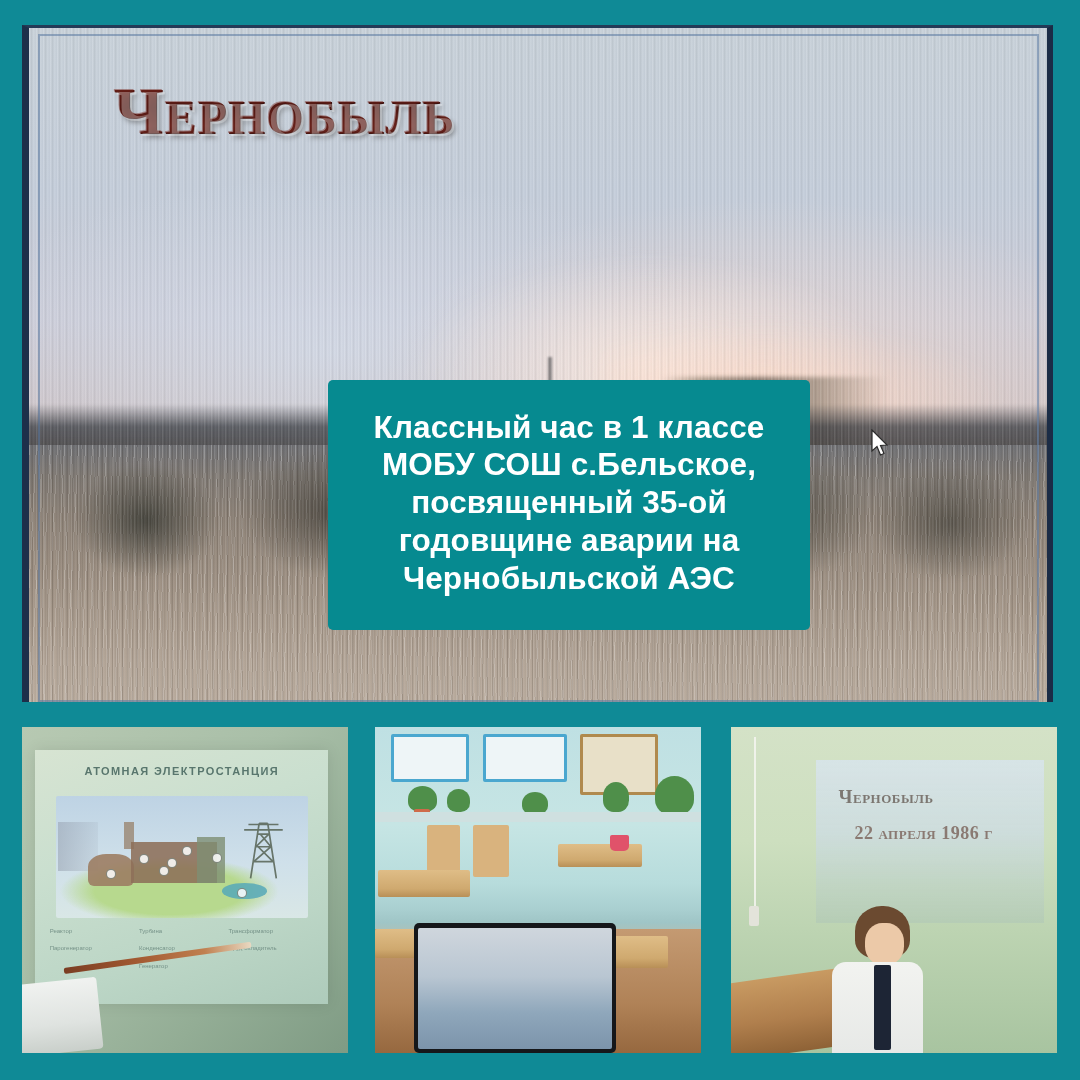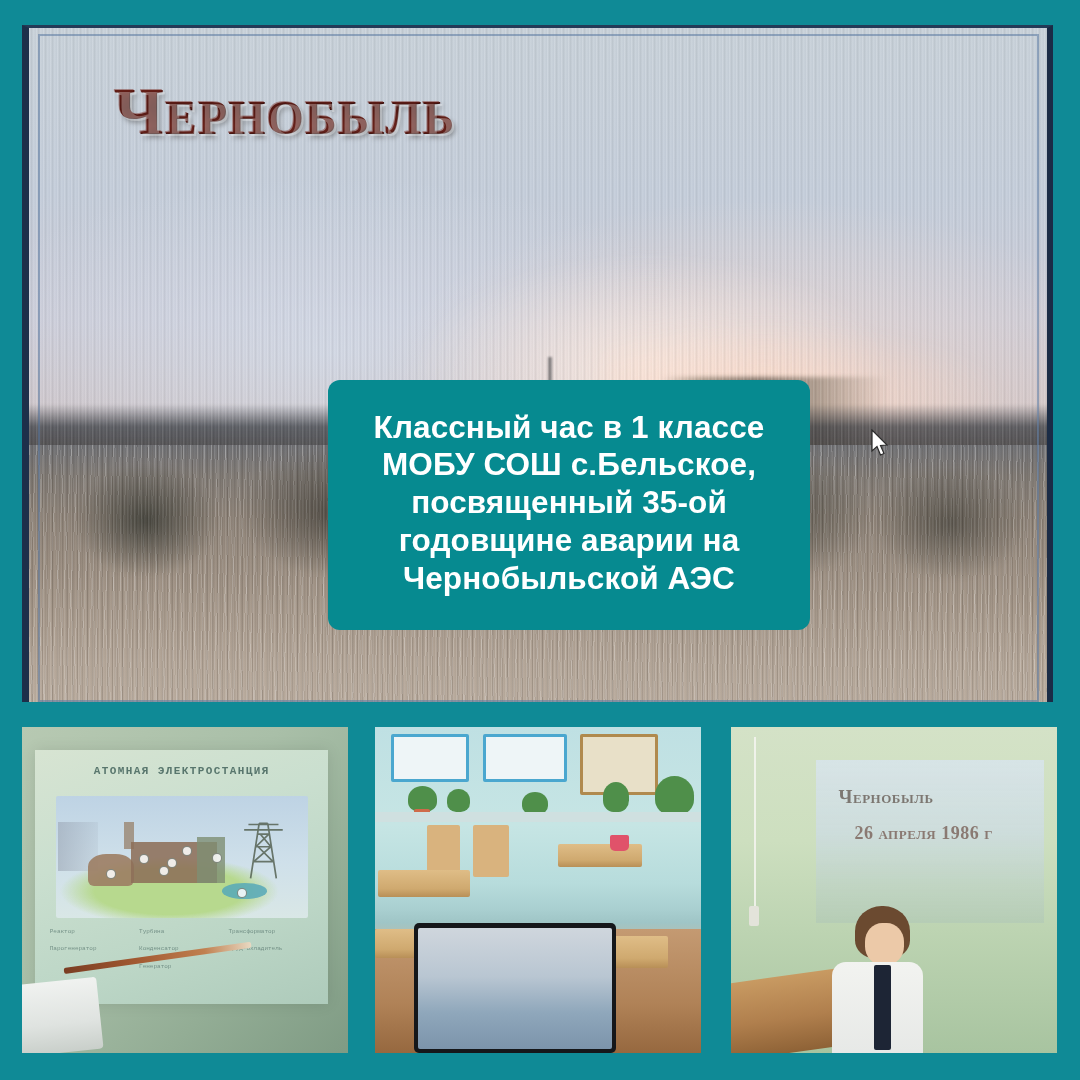--- a/index.html
+++ b/index.html
@@ -164,21 +164,21 @@
     -webkit-text-fill-color:transparent;
     filter:drop-shadow(2px 3px 2px rgba(255,255,255,0.25));
   }
 
   
   #caption{
     position:absolute;
     left:328px; top:380px;
     width:482px; height:250px;
     background:#068a90;
-    border-radius:12px;
+    border-radius:5px;
     display:flex;
     align-items:center;
     justify-content:center;
     box-sizing:border-box;
     padding:10px 14px 14px;
   }
   #caption p{
     margin:0;
     color:#ffffff;
     font-weight:bold;
@@ -198,21 +198,21 @@
   }
 
   
   .thumb{
     position:absolute;
     top:727px;
     width:326px; height:326px;
     overflow:hidden;
     background:#8fa894;
   }
-  #thumb1{left:22px;font-family:Liberation Mono, monospace;}
+  #thumb1{left:22px;}
   #thumb2{left:375px;}
   #thumb3{left:731px;}
 
   
   .t1-wall{
     position:absolute; inset:0;
     background:linear-gradient(135deg,#b7c9b2 0%,#a9bfa8 40%,#93ad95 72%,#7f9b84 100%);
   }
   .t1-slide{
     position:absolute; left:4%; top:7%; width:90%; height:78%;
@@ -468,21 +468,21 @@
 
   <div class="t2-monitor">
     <div class="t2-screen"></div>
   </div>
 </div>
 
 <div class="thumb" id="thumb3">
   <div class="t3-wall"></div>
   <div class="t3-proj">
     <div class="t3-t1">Чернобыль</div>
-    <div class="t3-t2">26 апреля 1986 г</div>
+    <div class="t3-t2">22 апреля 1986 г</div>
   </div>
   <div class="t3-cord"></div>
   <div class="t3-switch"></div>
   <div class="t3-desk"></div>
   <div class="t3-girl-hair"></div>
   <div class="t3-girl-face"></div>
   <div class="t3-girl-body"></div>
   <div class="t3-girl-placket"></div>
 </div>
 

